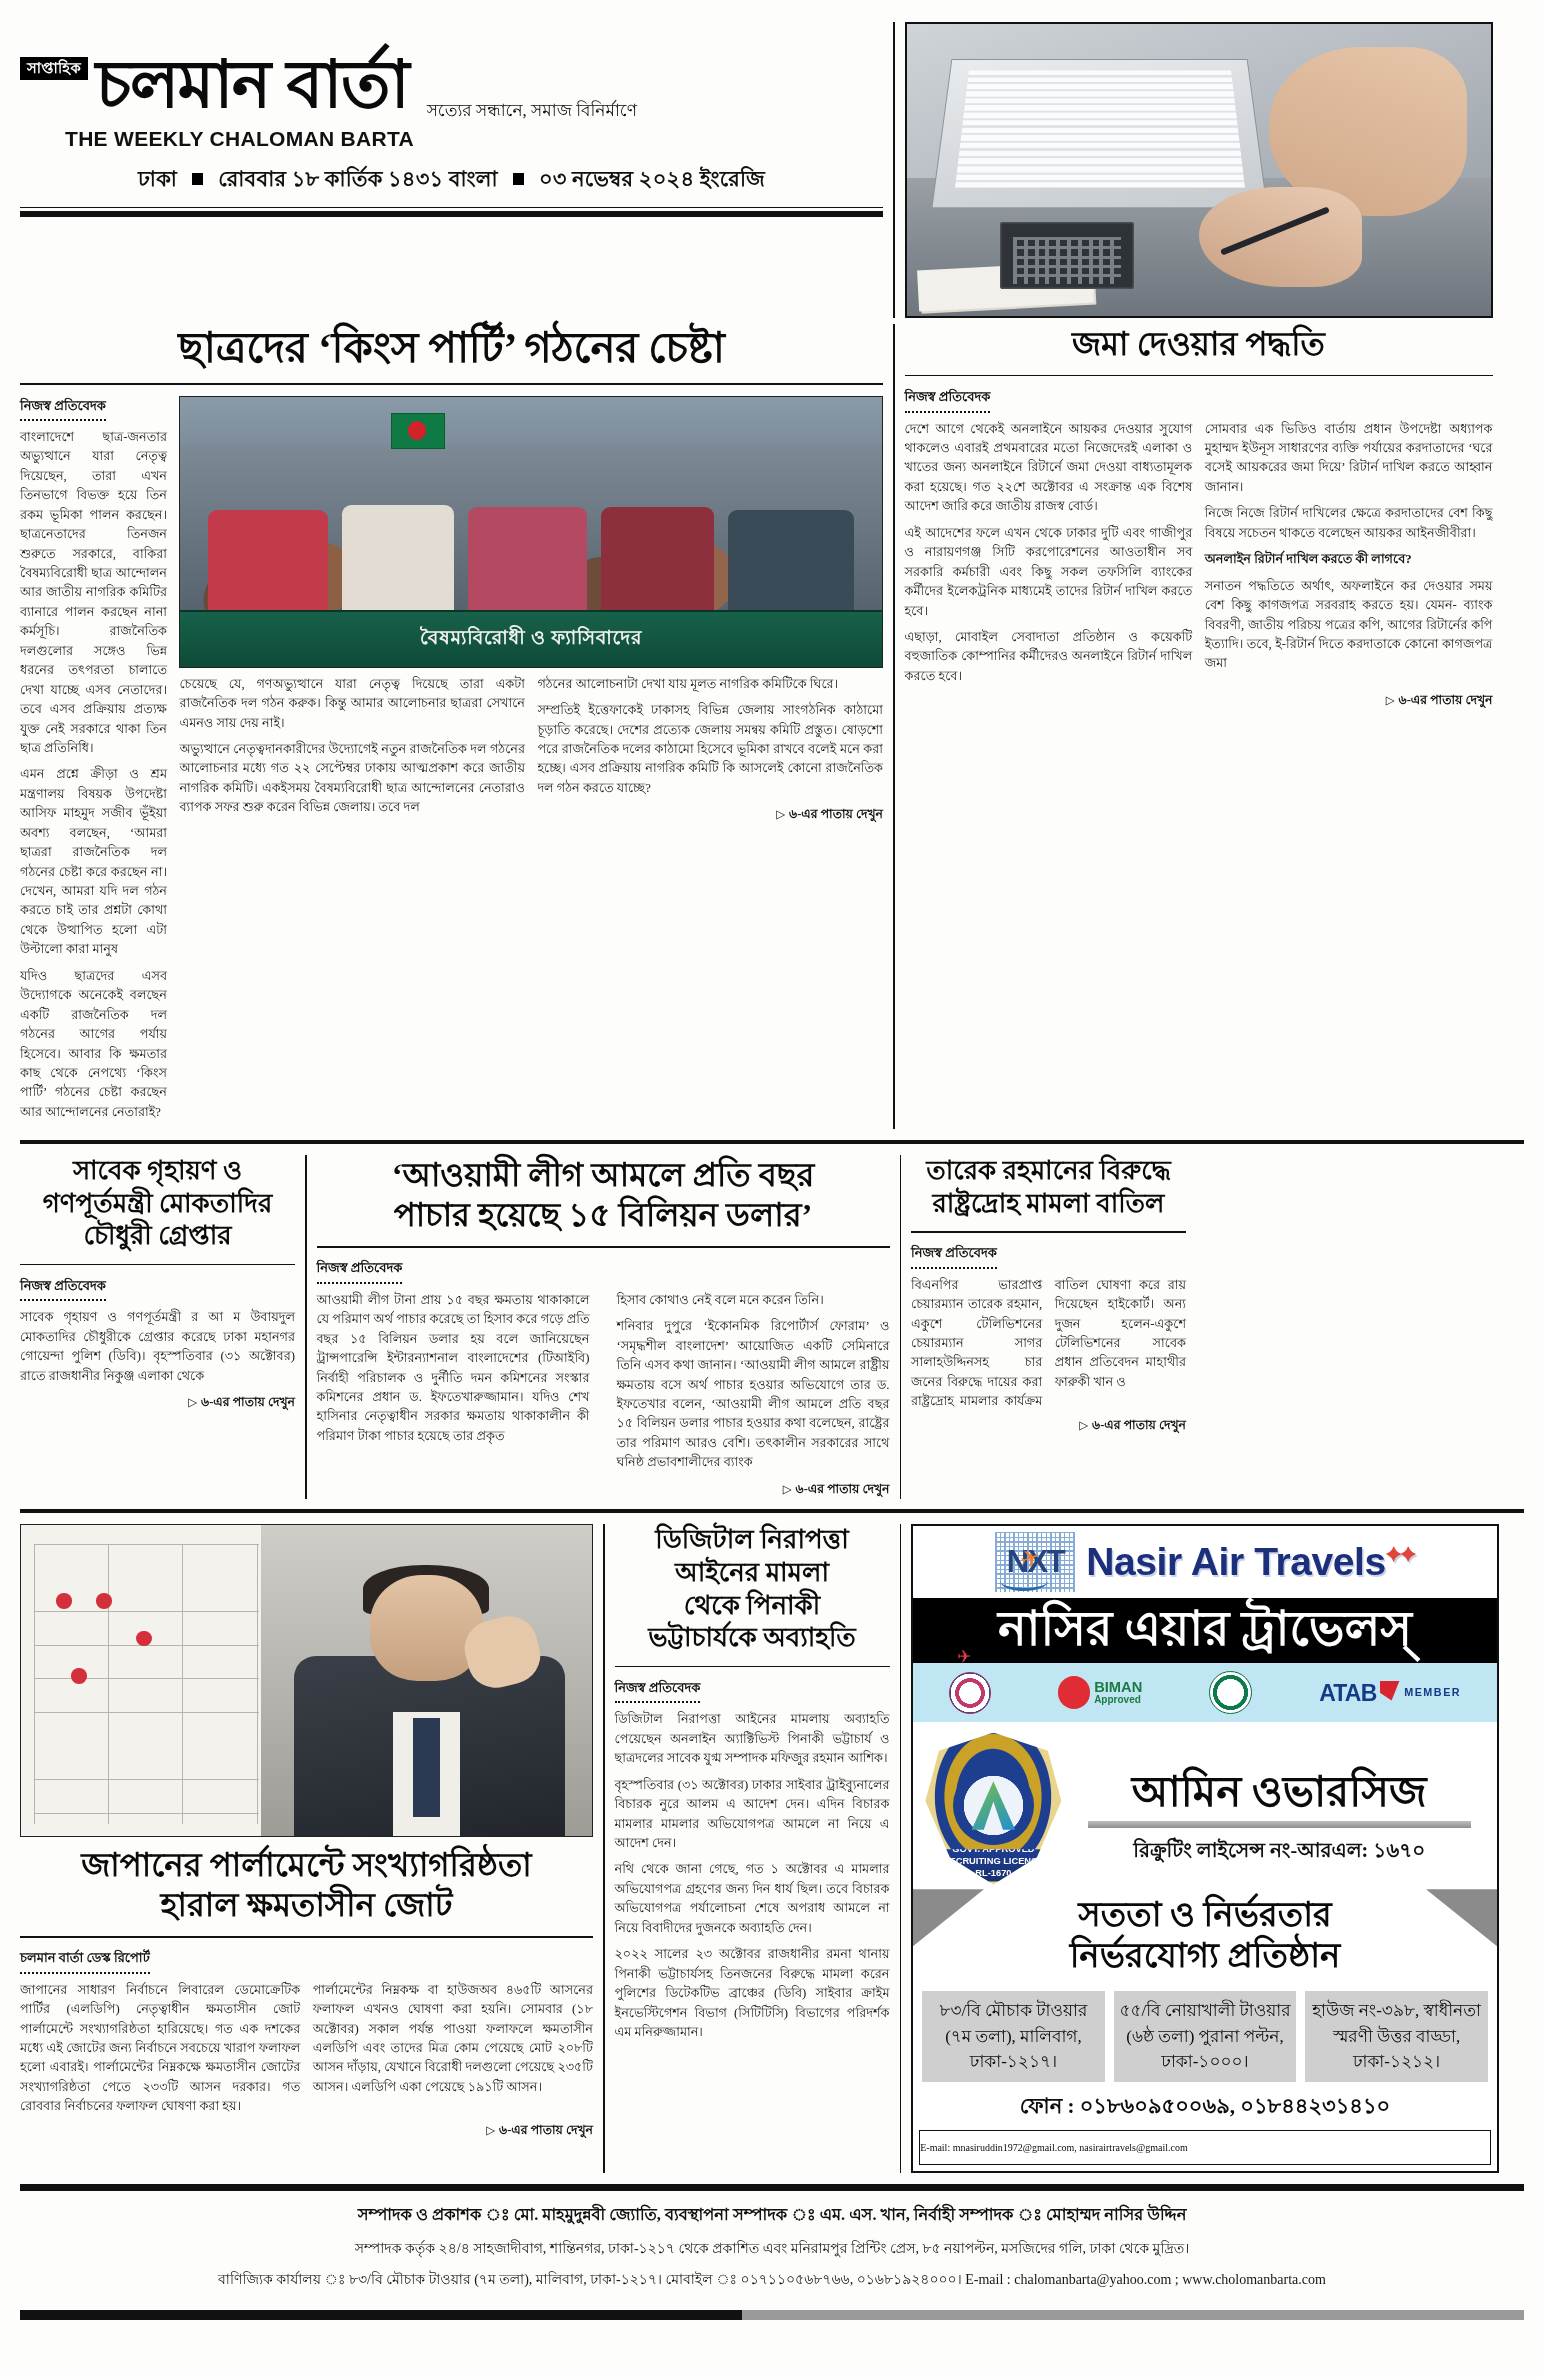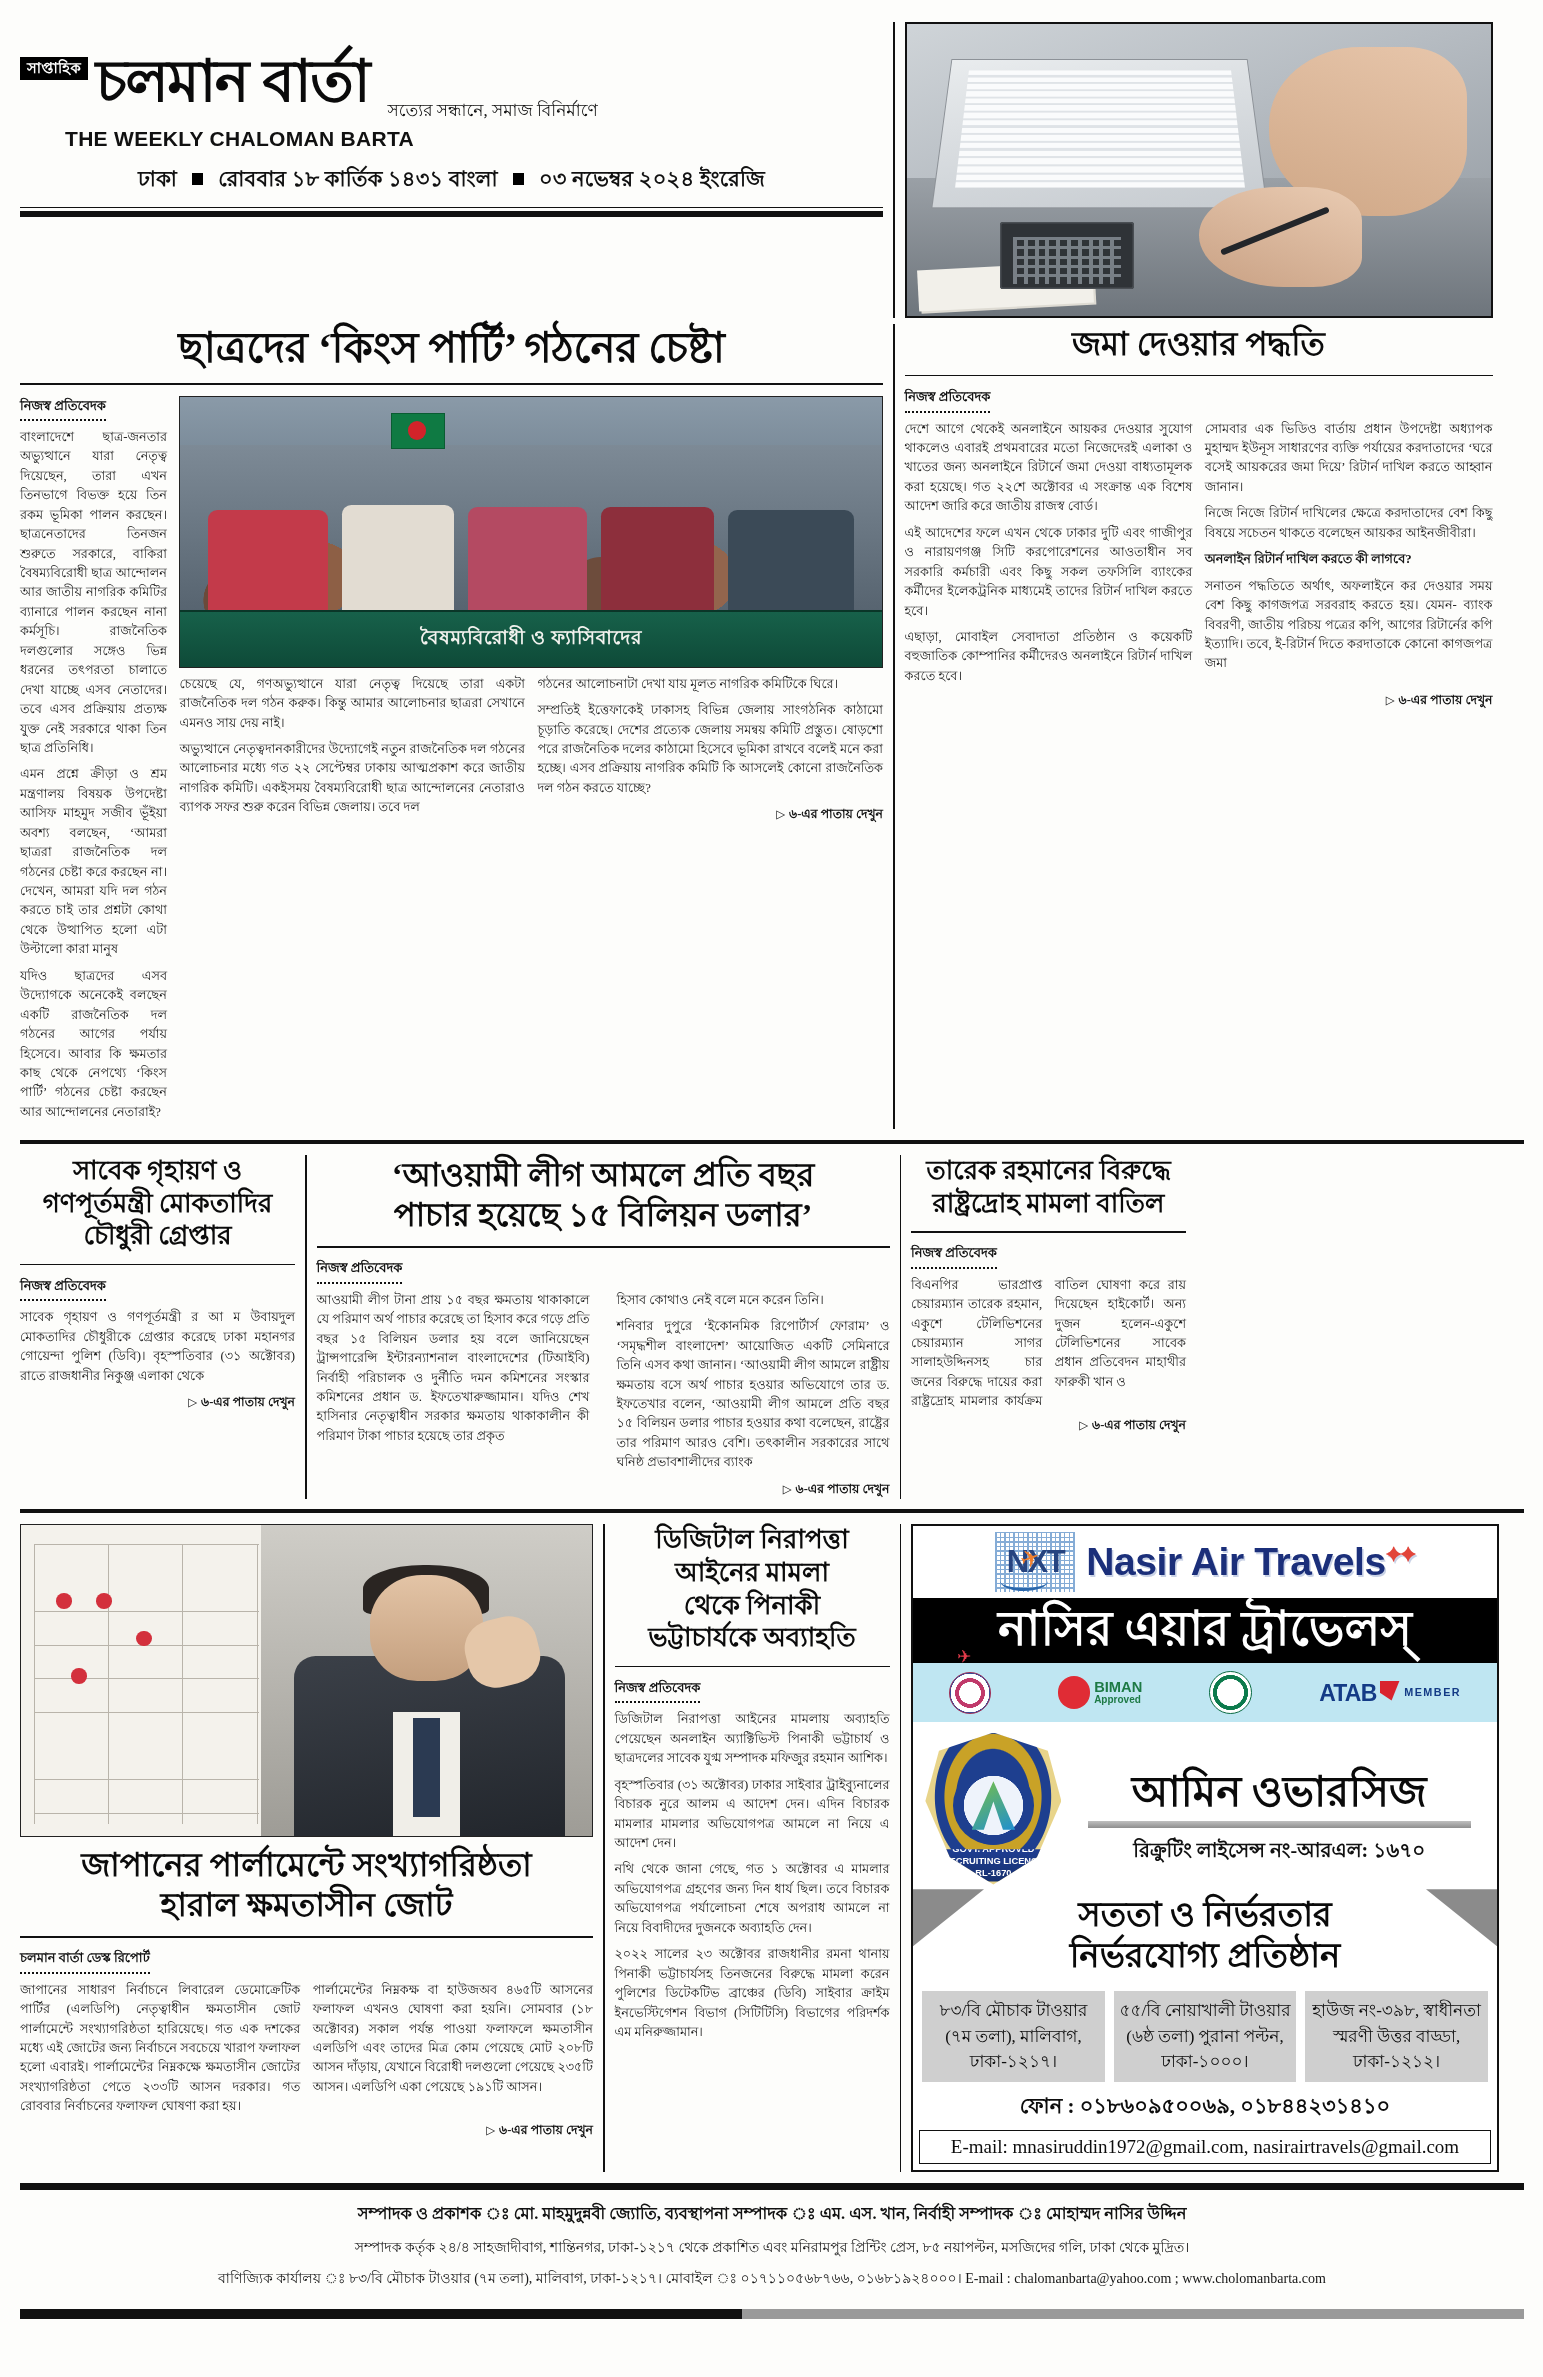--- a/index.html
+++ b/index.html
@@ -20,21 +20,21 @@
   .logo-row { display: flex; align-items: flex-start; gap: 7.7px; }
   .logo-badge {
     background: #000; color: #fff;
     font-size: 14.7px; font-weight: bold;
     padding: 3.9px 7px 4.6px 7px;
     line-height: 1;
     letter-spacing: 0.4px;
     margin-top: 3.1px;
   }
   .logo-word {
-    font-size: 58px;
+    font-size: 66px;
     font-weight: bold;
     line-height: .92;
     letter-spacing: -1.5px;
     font-family: "Liberation Sans", sans-serif;
     color: #0a0a0a;
   }
   .logo-tag {
     font-size: 17px;
     color: #111;
     padding-top: 43px;
@@ -322,22 +322,22 @@
   .ad-slogan::before { left:0; clip-path: polygon(0 0,100% 0,0 100%); }
   .ad-slogan::after { right:0; clip-path: polygon(100% 0,100% 100%,0 0); }
 
   .ad-addr { display:flex; gap:9.3px; padding:4.6px 9.3px 6.2px 9.3px; background:#fff; }
   .ad-addr .cell {
     flex:1; background:#cfcfcf; text-align:center;
     font-size:17px; line-height:1.5; padding:7.7px 4.6px; color:#0d0d0d;
   }
   .ad-phone { text-align:center; font-size:21px; font-weight:bold; padding:1.5px 0 4.6px 0; color:#0d0d0d; }
   .ad-email {
-    border-top:1.5px solid #111; border-bottom:0; margin:0 6.2px 6.2px 6.2px; padding:5px 0;
-    text-align:center; font-size:19px; color:#0d0d0d;
+    border-top:1.5px solid #111; border-bottom:0; margin:0 6.2px 6.2px 6.2px; padding:11px 0;
+    text-align:left; font-size:10px; color:#0d0d0d;
     font-family:"Liberation Serif",serif;
     border:1.5px solid #111;
   }
 
   
   .footer { margin-top: 10.8px; }
   .foot-rule { height: 7px; background:#111; }
   .foot-lines { text-align:center; padding:10.8px 7.7px 7.7px 7.7px; }
   .foot-lines .l1 { font-size:16.3px; font-weight:bold; color:#111; margin-bottom:8.5px; }
   .foot-lines .l2 { font-size:14px; color:#151515; margin-bottom:7px; }

